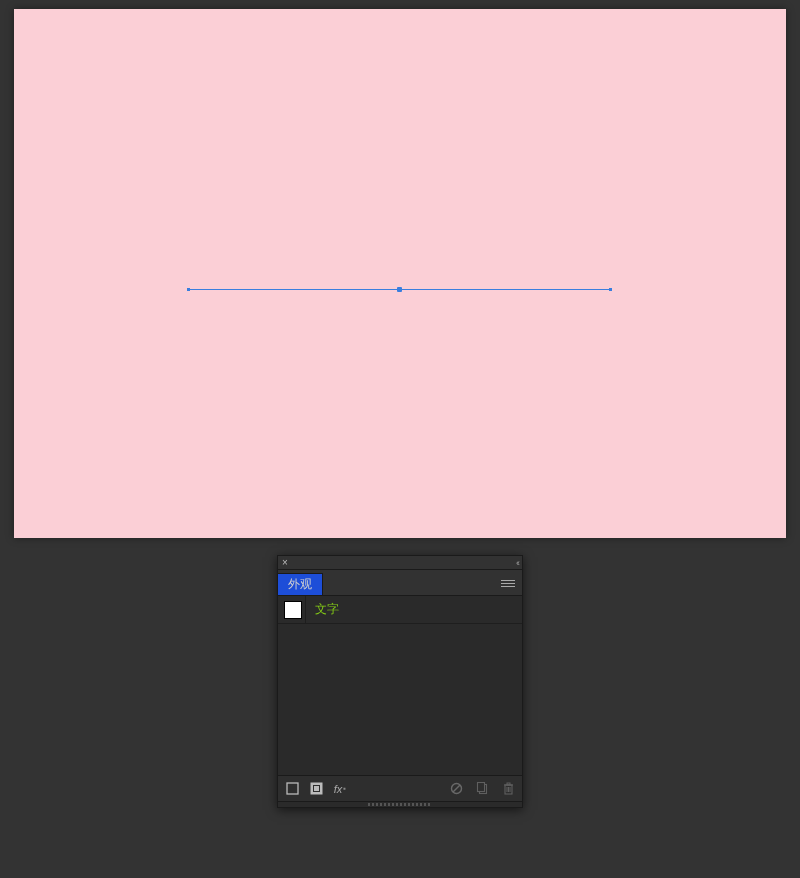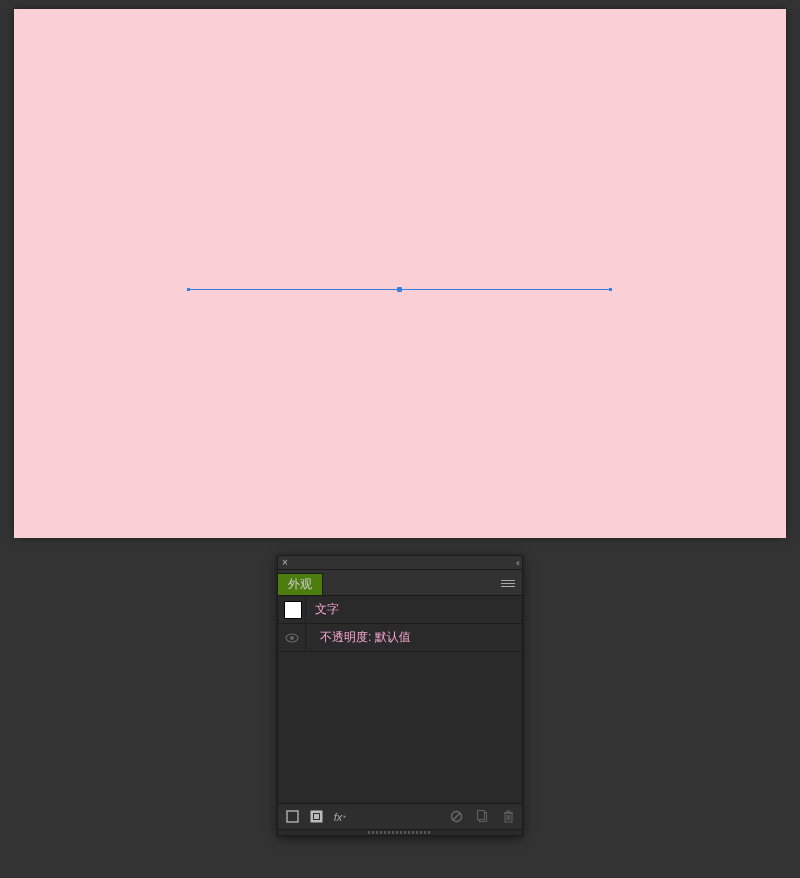--- a/index.html
+++ b/index.html
@@ -82,21 +82,21 @@
     }
     .panel-tabbar {
       height: 26px;
       background: #323232;
       display: flex;
       align-items: stretch;
       border-bottom: 1px solid #1a1a1a;
       position: relative;
     }
     .tab {
-      background: #4d7c0f;
+      background: #1d4ed8;
       padding: 0 10px;
       display: flex;
       align-items: center;
       font-size: 12px;
       color: #d0d0d0;
       border-right: 1px solid #1a1a1a;
       border-top: 1px solid #1a1a1a;
       margin-top: 3px;
       margin-left: 0;
     }
@@ -123,21 +123,21 @@
     .row .col-vis {
       width: 28px;
       display: flex;
       align-items: center;
       justify-content: center;
       border-right: 1px solid #1e1e1e;
       align-self: stretch;
     }
     .row .col-label {
       padding-left: 6px;
-      color: #f9a8d4;
+      color: #84cc16;
       font-size: 12px;
     }
     .swatch-white {
       width: 18px;
       height: 18px;
       background: #fff;
       border: 1px solid #000;
       margin-left: 3px;
     }
     .row1 .col-label { padding-left: 9px; }
@@ -213,31 +213,20 @@
   <div class="panel-body">
 
     <div class="row row1">
       <div class="col-vis">
         <div class="swatch-white"></div>
       </div>
       <div class="col-label">文字</div>
     </div>
 
 
-    <div class="row row3">
-      <div class="col-vis">
-        <div class="eye">
-          <svg width="14" height="10" viewBox="0 0 14 10">
-            <ellipse cx="7" cy="5" rx="6" ry="4" fill="none" stroke="#666" stroke-width="1.2"></ellipse>
-            <circle cx="7" cy="5" r="2" fill="#666"></circle>
-          </svg>
-        </div>
-      </div>
-      <div class="col-label">不透明度: 默认值</div>
-    </div>
 
     <div class="panel-fill"></div>
 
   </div>
 
   <div class="panel-footer">
     <div class="footer-left">
       <div class="icon">
         <svg class="footer-svg" width="13" height="13" viewBox="0 0 13 13">
           <rect x="1" y="1" width="11" height="11" fill="none" stroke="#bbb" stroke-width="1.3"></rect>

